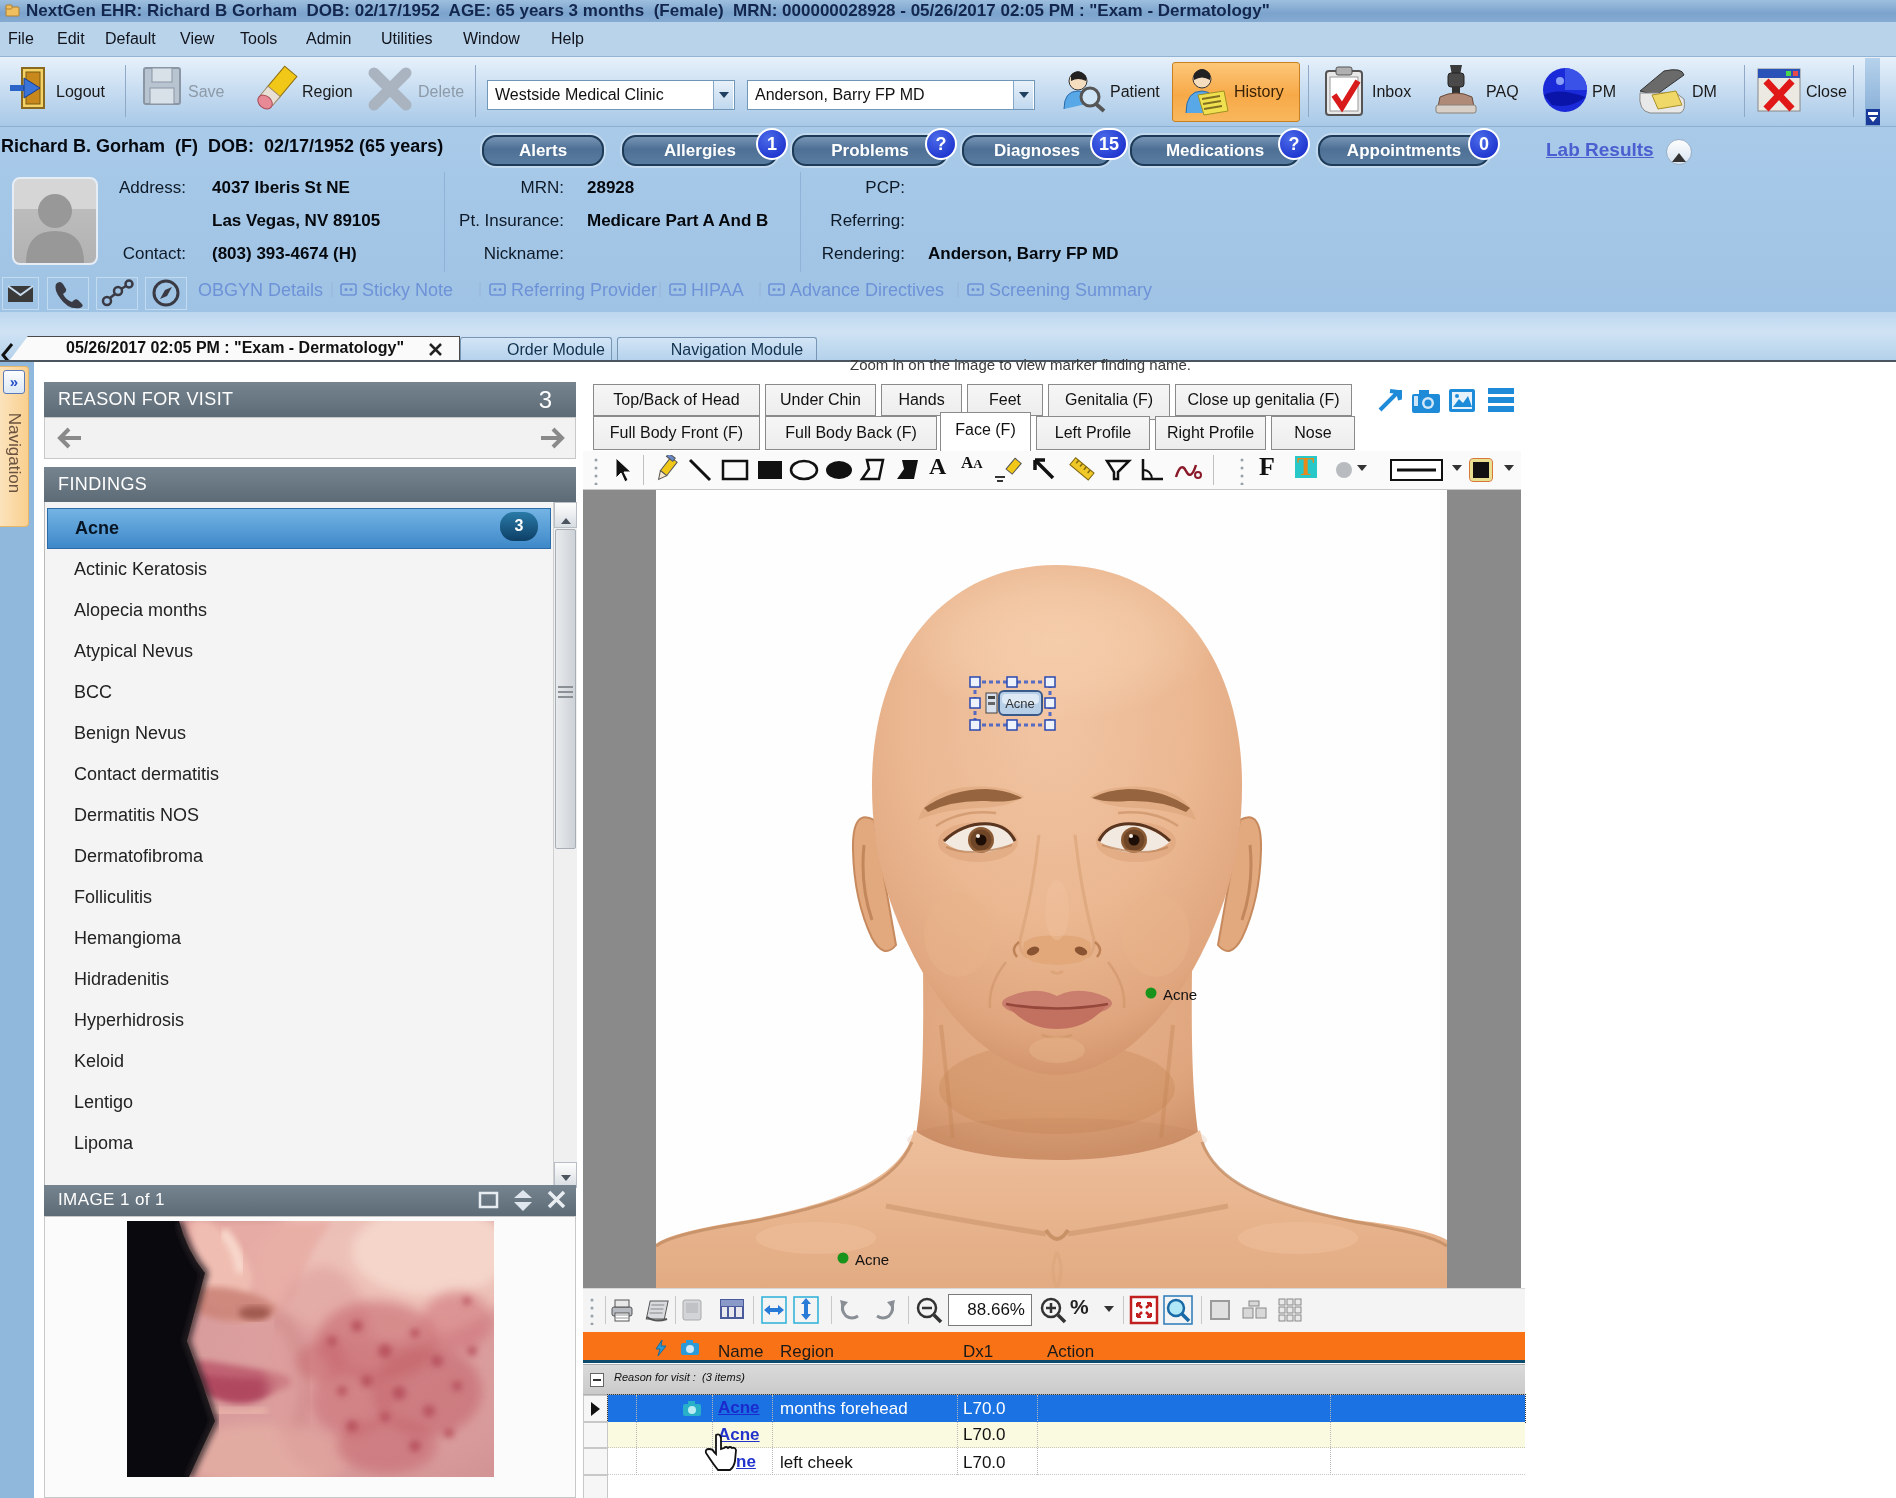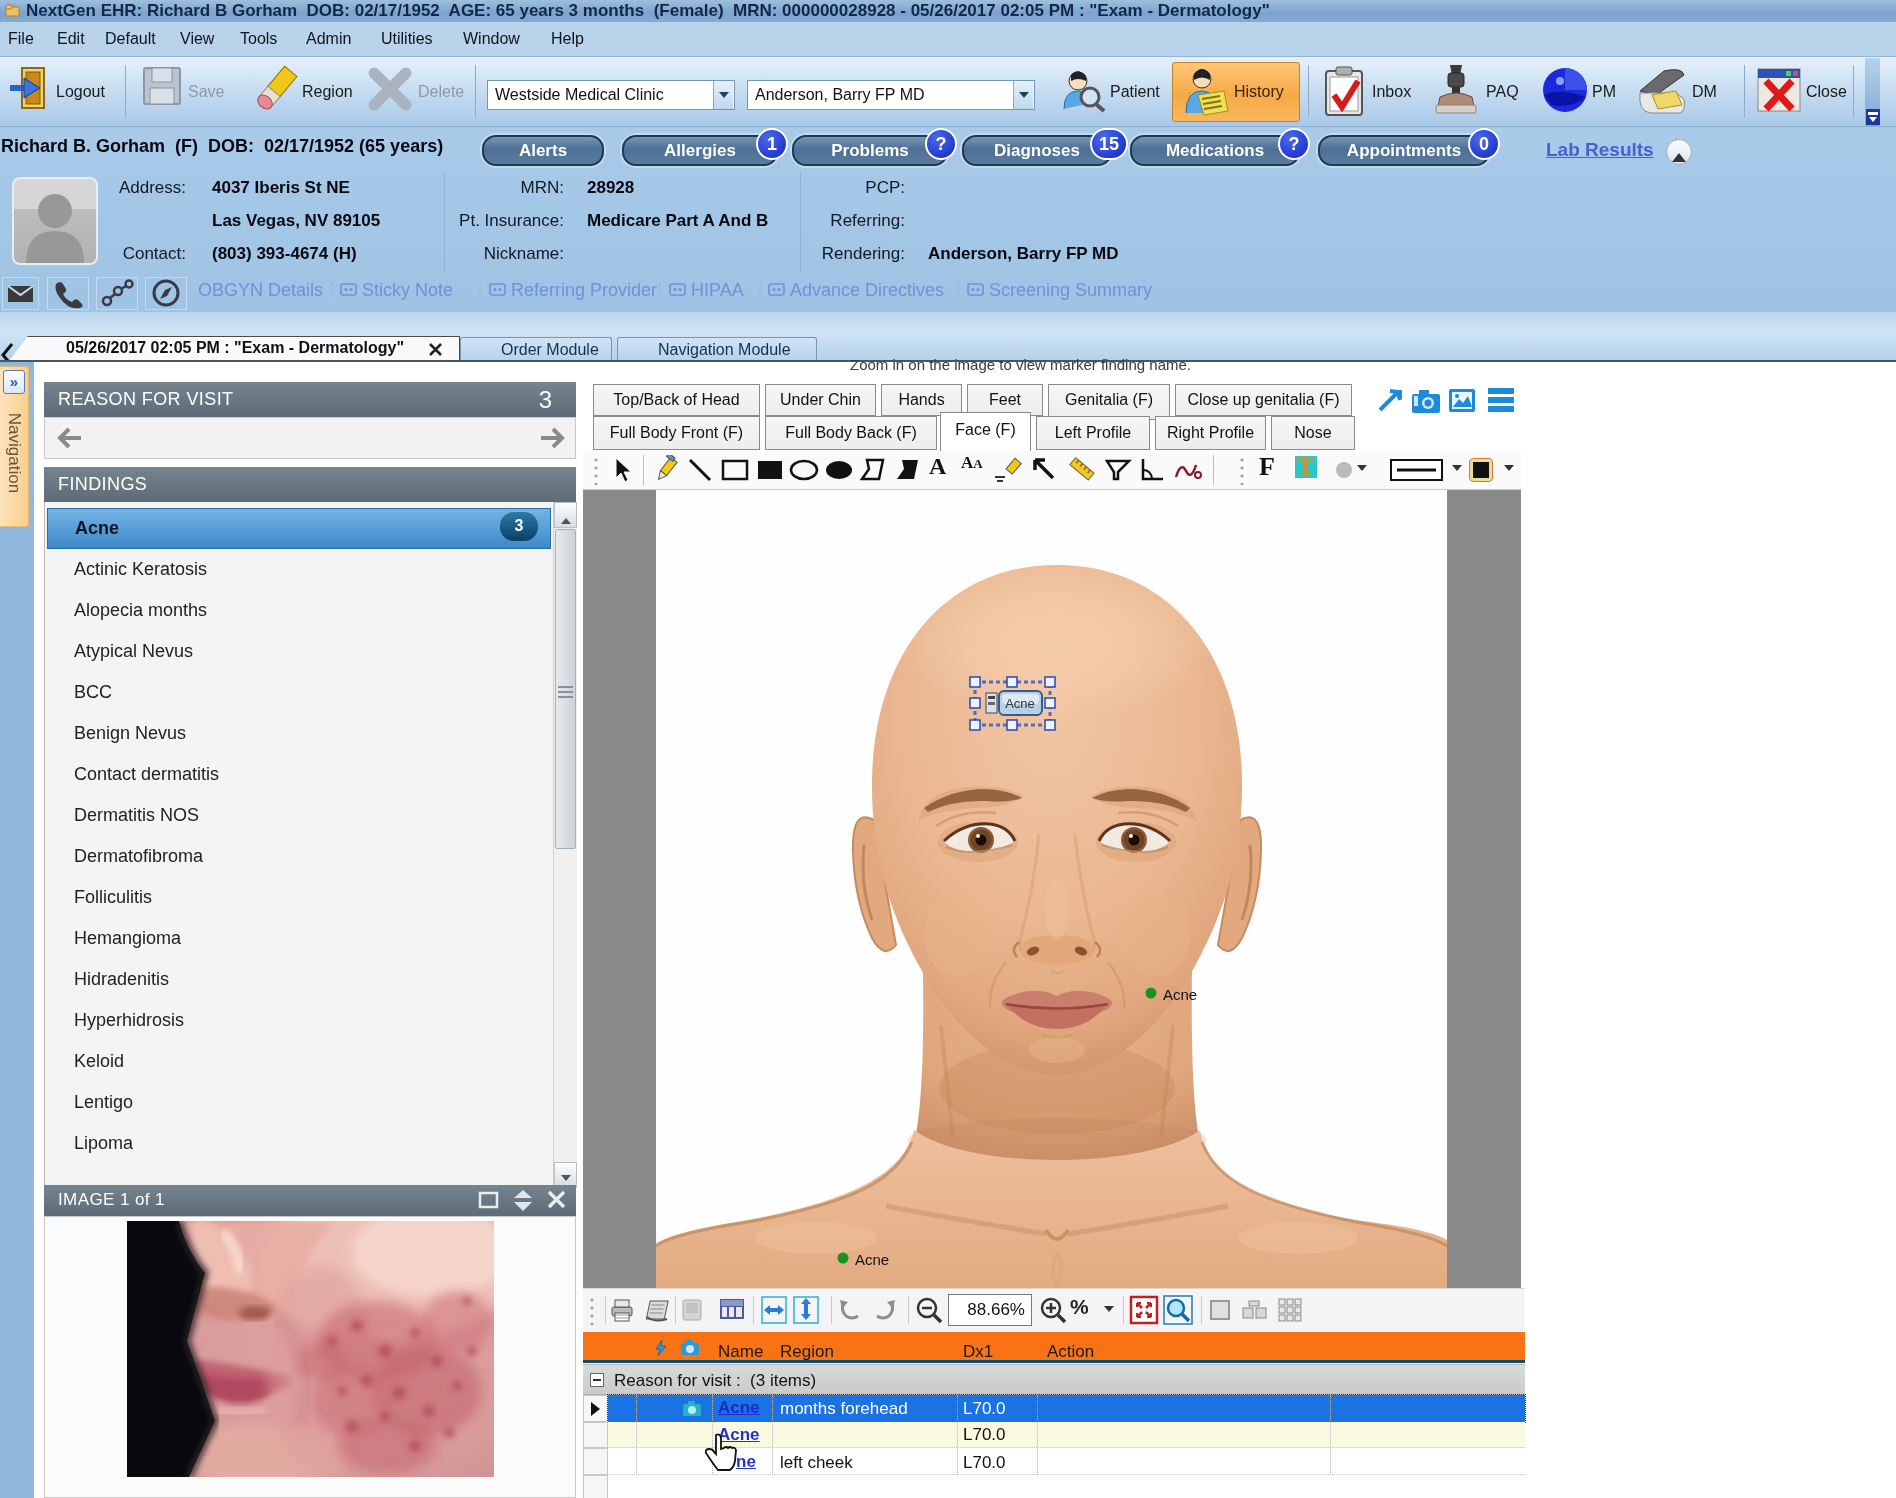--- a/index.html
+++ b/index.html
@@ -20,21 +20,21 @@
 .pill{position:absolute;top:8px;height:31px;background:linear-gradient(180deg,#7795b5,#4e7095 45%,#587c9f);border:2px solid #1d3a57;border-radius:14px;box-shadow:0 0 0 2px #c3d9ee;color:#fff;font-weight:bold;font-size:17px;text-align:center;}
 .badge{position:absolute;top:1px;width:32px;height:32px;background:radial-gradient(circle at 35% 30%,#4a6ae8,#1226c8);border:2px solid #fff;border-radius:50%;color:#fff;font-weight:bold;font-size:18px;text-align:center;line-height:28px;}
 .lbl{position:absolute;font-size:17px;color:#0e1a28;text-align:right;}
 .val{position:absolute;font-size:17px;color:#05080d;font-weight:bold;}
 .ibox{position:absolute;top:150px;height:33px;border:1px solid #c2dbf0;}
 .blink{position:absolute;top:153px;font-size:17px;color:#6e92d8;}
 .bsep{position:absolute;top:153px;font-size:16px;color:#9cb9da;}
 
 #tabstrip{left:0;top:312px;width:1896px;height:50px;background:linear-gradient(180deg,#bdd7ef,#cfe3f4 40%,#b2d0ea);}
 #tabline{left:0;top:360px;width:1896px;height:2px;background:#4a5560;}
-.wtab{position:absolute;top:25px;height:24px;background:linear-gradient(180deg,#d3e5f6,#b4d1ec);border:1px solid #7795b5;border-bottom:none;border-radius:3px 3px 0 0;font-size:16px;color:#13324e;padding-left:40px;}
+.wtab{position:absolute;top:25px;height:24px;background:linear-gradient(180deg,#d3e5f6,#b4d1ec);border:1px solid #7795b5;border-bottom:none;border-radius:3px 3px 0 0;font-size:16px;color:#13324e;text-align:center;padding-left:40px;}
 #atab{position:absolute;left:27px;top:24px;width:433px;height:25px;background:#fafafa;border:1px solid #4a4a4a;border-bottom:none;}
 #atab:before{content:"";position:absolute;left:-19px;bottom:0;border-left:19px solid transparent;border-bottom:25px solid #fafafa;}
 
 #content{left:0;top:362px;width:1896px;height:1136px;background:#fff;}
 #navstrip{left:0;top:0;width:34px;height:1136px;background:#8fb8dc;}
 #navtab{left:0;top:4px;width:29px;height:161px;background:linear-gradient(90deg,#fce3bc,#f9cf8e);border:1px solid #e8b86a;border-left:none;border-radius:0 4px 4px 0;}
 #navbtn{position:absolute;left:3px;top:3px;width:22px;height:24px;background:linear-gradient(180deg,#fdfdfe,#dce8f5);border:1px solid #5a7ab8;border-radius:3px;color:#2a52c8;font-weight:bold;font-size:15px;text-align:center;line-height:22px;}
 #navtxt{position:absolute;left:-36px;top:76px;width:100px;transform:rotate(90deg);font-size:17px;color:#6a5340;text-align:center;}
 .panel-h{position:absolute;left:44px;width:532px;background:linear-gradient(180deg,#76848f,#5d6b76);color:#fff;font-size:18px;}
 .ph-t{position:absolute;left:14px;top:7px;letter-spacing:.4px;}
@@ -52,21 +52,21 @@
 #cantabs .ct{position:absolute;background:linear-gradient(180deg,#f6f6f6,#ededed);border:1px solid #8a8a8a;font-size:16px;color:#111;text-align:center;}
 #dtoolbar{left:583px;top:89px;width:938px;height:39px;background:#fafafa;border-bottom:1px solid #c8c8c8;}
 #canvas{left:583px;top:128px;width:938px;height:798px;background:#fff;}
 #gmargL{left:0;top:0;width:73px;height:798px;background:#8a8a8a;}
 #gmargR{left:864px;top:0;width:74px;height:798px;background:#8a8a8a;}
 #btoolbar{left:583px;top:926px;width:942px;height:44px;background:#f4f4f4;border-top:1px solid #d8d8d8;}
 
 #ftable{left:583px;top:970px;width:942px;height:166px;background:#fff;}
 .th{position:absolute;top:10px;font-size:17px;color:#1a1a1a;}
 .gutter{position:absolute;left:0;width:25px;background:#f6f6f6;border:1px solid #c8c8c8;}
-#grow{position:absolute;left:0;top:32px;width:942px;height:31px;background:linear-gradient(180deg,#dadada,#cacaca);border-top:1px solid #b0b0b0;border-bottom:1px solid #b0b0b0;font-size:17px;color:#111;}
+#grow{position:absolute;left:0;top:32px;width:942px;height:31px;background:linear-gradient(180deg,#dadada,#cacaca);border-top:1px solid #b0b0b0;border-bottom:1px solid #b0b0b0;font-size:11px;color:#111;font-style:italic;}
 .tlink{position:absolute;font-size:17px;font-weight:bold;color:#2233cc;text-decoration:underline;}
 .tcell{position:absolute;font-size:17px;color:#111;}
 #rightwhite{left:1525px;top:362px;width:371px;height:1136px;background:#fff;}
 </style></head>
 <body>
 <div id="page">
 
 <div class="a" id="titlebar">
   <svg class="a" style="left:5px;top:3px" width="16" height="16">
         <rect x="1" y="4" width="13" height="9" rx="1" fill="#f0c060" stroke="#b08030"></rect>

